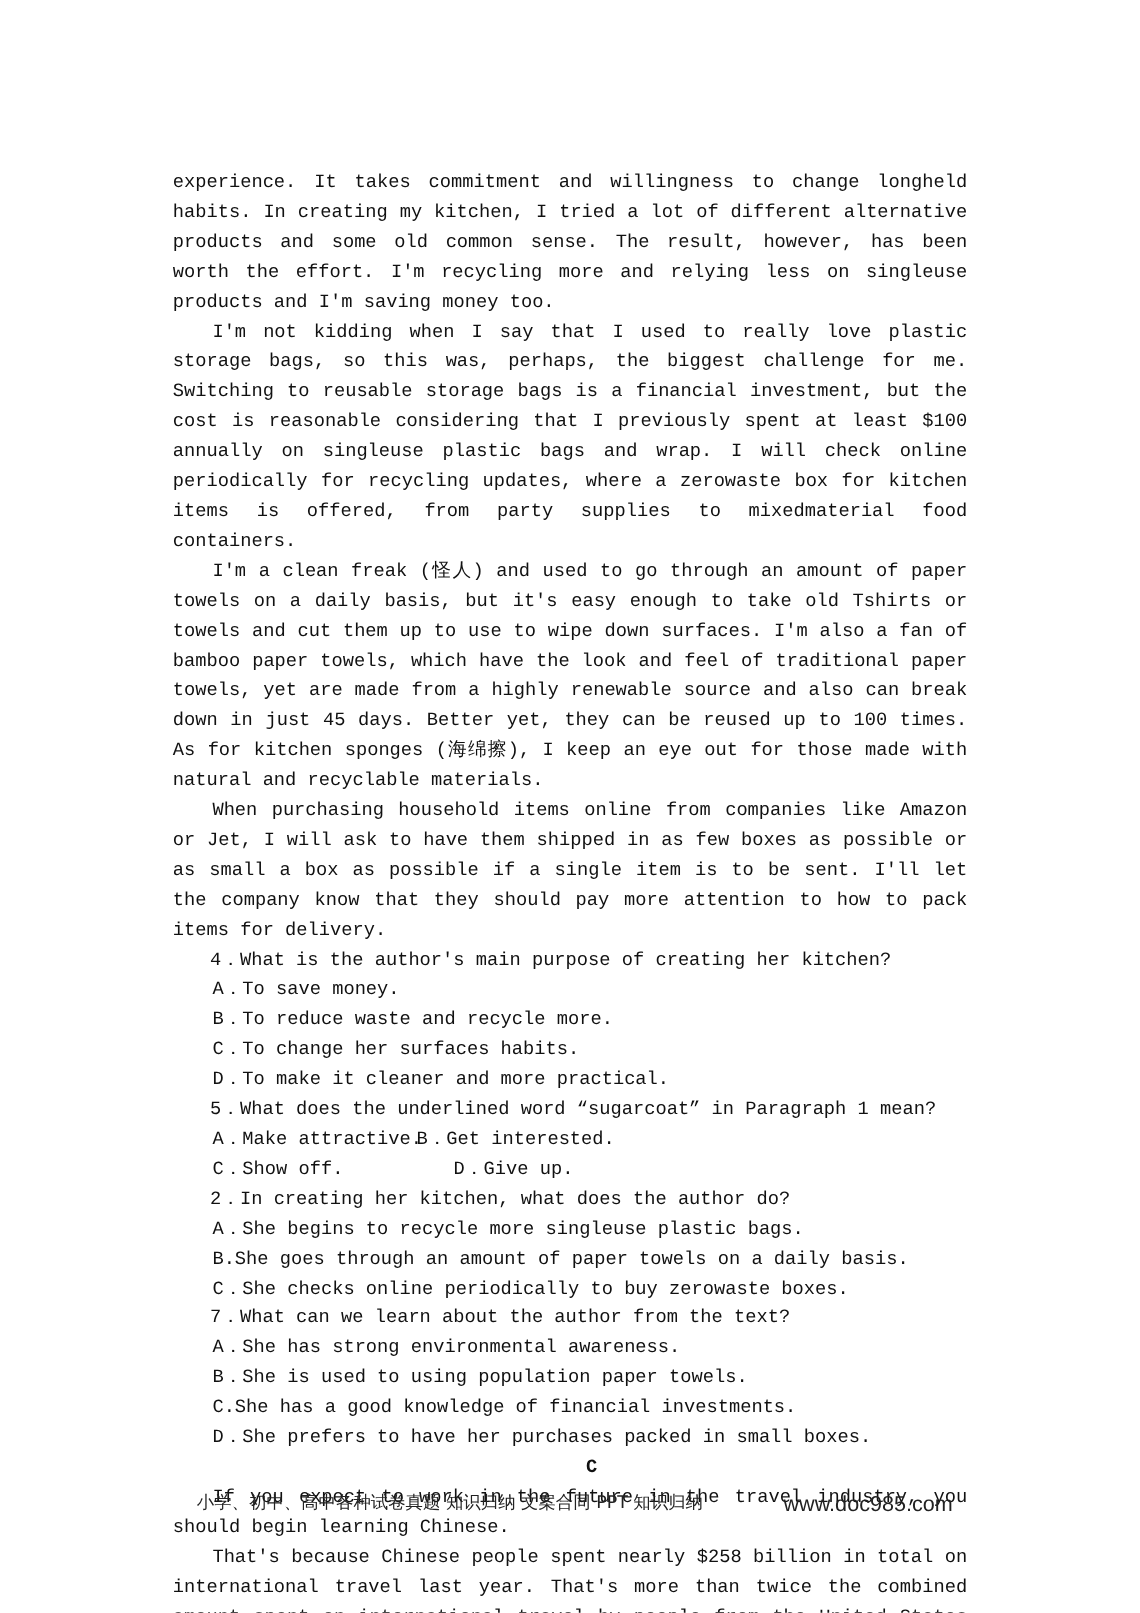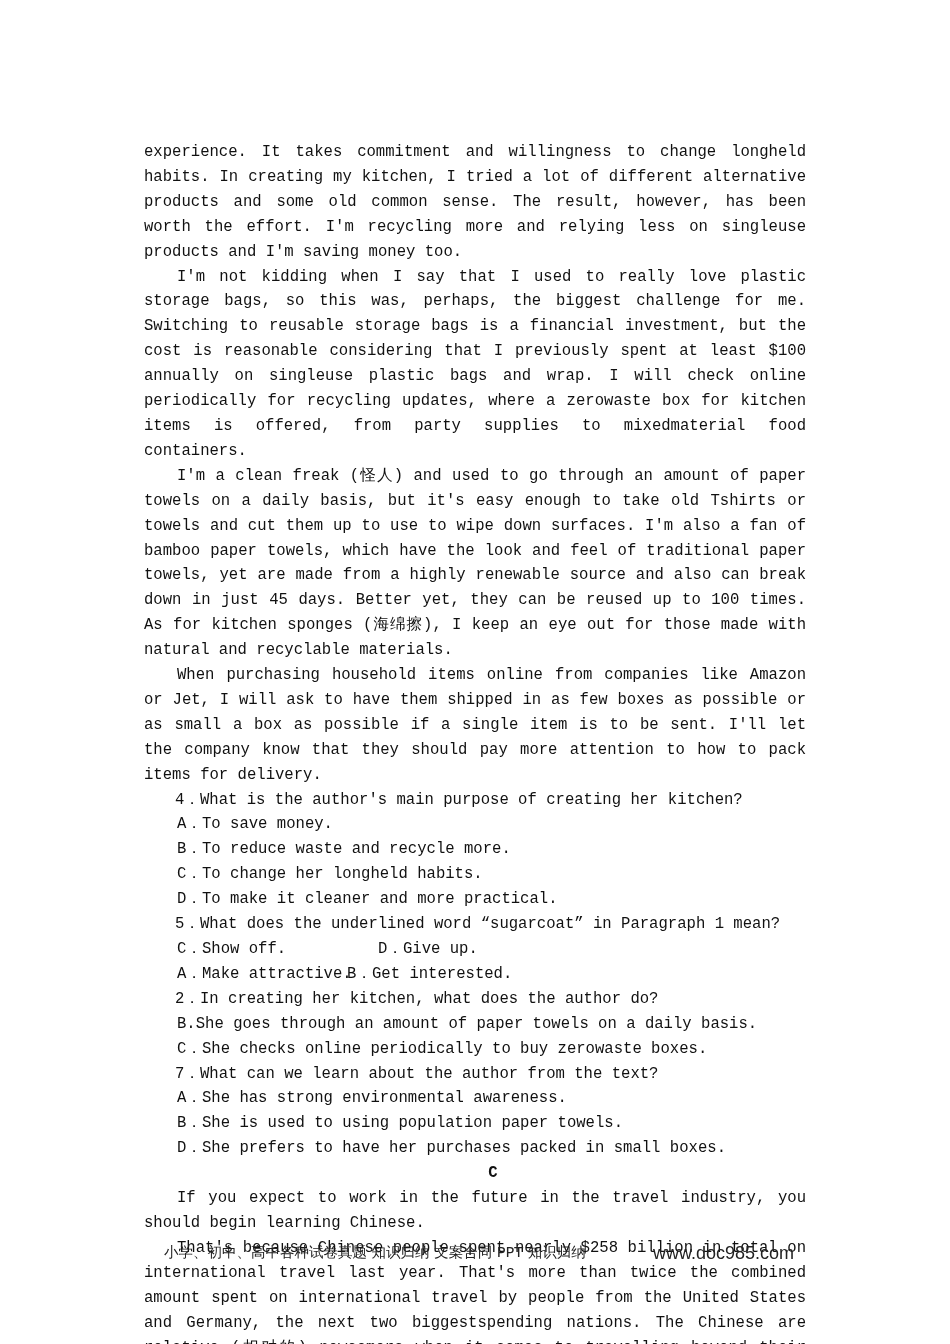--- a/index.html
+++ b/index.html
@@ -32,46 +32,48 @@
 <div class="page">
   <p class="para">experience. It takes commitment and willingness to change longheld habits. In creating my kitchen, I tried a lot of different alternative products and some old common sense. The result, however, has been worth the effort. I'm recycling more and relying less on singleuse products and I'm saving money too.</p>
   <p class="para indent">I'm not kidding when I say that I used to really love plastic storage bags, so this was, perhaps, the biggest challenge for me.  Switching to reusable storage bags is a financial investment, but the cost is reasonable considering that I previously spent at least $100 annually on singleuse plastic bags and wrap. I will check online periodically for recycling updates, where a zerowaste box for kitchen items is offered, from party supplies to mixedmaterial food containers.</p>
   <p class="para indent">I'm a clean freak (怪人) and used to go through an amount of paper towels on a daily basis, but it's easy enough to take old Tshirts or towels and cut them up to use to wipe down surfaces. I'm also a fan of bamboo paper towels, which have the look and feel of traditional paper towels, yet are made from a highly renewable source and also can break down in just 45 days. Better yet, they can be reused up to 100 times. As for kitchen sponges (海绵擦), I keep an eye out for those made with natural and recyclable materials.</p>
   <p class="para indent">When purchasing household items online from companies like Amazon or Jet, I will ask to have them shipped in as few boxes as possible or as small a box as possible if a single item is to be sent. I'll let the company know that they should pay more attention to how to pack items for delivery.</p>
 
   <div>
     <p class="q">4．What is the author's main purpose of creating her kitchen?</p>
     <p class="opt">A．To save money.</p>
     <p class="opt">B．To reduce waste and recycle more.</p>
-    <p class="opt">C．To change her longheld habits.</p>
+    <p class="opt">C．To change her surfaces habits.</p>
     <p class="opt">D．To make it cleaner and more practical.</p>
   </div>
 
   <div>
     <p class="q">5．What does the underlined word “sugarcoat” in Paragraph 1 mean?</p>
+    <div class="row2">
+      <span class="c1">A．Make attractive.</span>
+      <span class="c2">B．Get interested.</span>
+    </div>
     <div class="row2 r2">
       <span class="c1">C．Show off.</span>
       <span class="c2">D．Give up.</span>
-    </div>
-    <div class="row2">
-      <span class="c1">A．Make attractive.</span>
-      <span class="c2">B．Get interested.</span>
     </div>
   </div>
 
   <div>
     <p class="q">2．In creating her kitchen, what does the author do?</p>
+    <p class="opt">A．She begins to recycle more singleuse plastic bags.</p>
     <p class="opt">B.She goes through an amount of paper towels on a daily basis.</p>
     <p class="opt">C．She checks online periodically to buy zerowaste boxes.</p>
   </div>
 
   <div>
     <p class="q">7．What can we learn about the author from the text?</p>
     <p class="opt">A．She has strong environmental awareness.</p>
     <p class="opt">B．She is used to using population paper towels.</p>
+    <p class="opt">C.She has a good knowledge of financial investments.</p>
     <p class="opt">D．She prefers to have her purchases packed in small boxes.</p>
   </div>
 
   <p class="section-letter">C</p>
   <p class="para indent">If you expect to work in the future in the travel industry, you should begin learning Chinese.</p>
   <p class="para indent">That's because Chinese people spent nearly $258 billion in total on international travel last year. That's more  than  twice  the  combined  amount  spent on international travel by people from the United States and Germany, the next two biggestspending nations. The Chinese are relative (相对的) newcomers when it comes to travelling beyond their nation's borders and only a small percentage of them travel outside of China each year. Given the size of that nation's population,</p>
 </div>
 
 <div class="footer">
   <span>小学、初中、高中各种试卷真题  知识归纳  文案合同  PPT 知识归纳</span>

